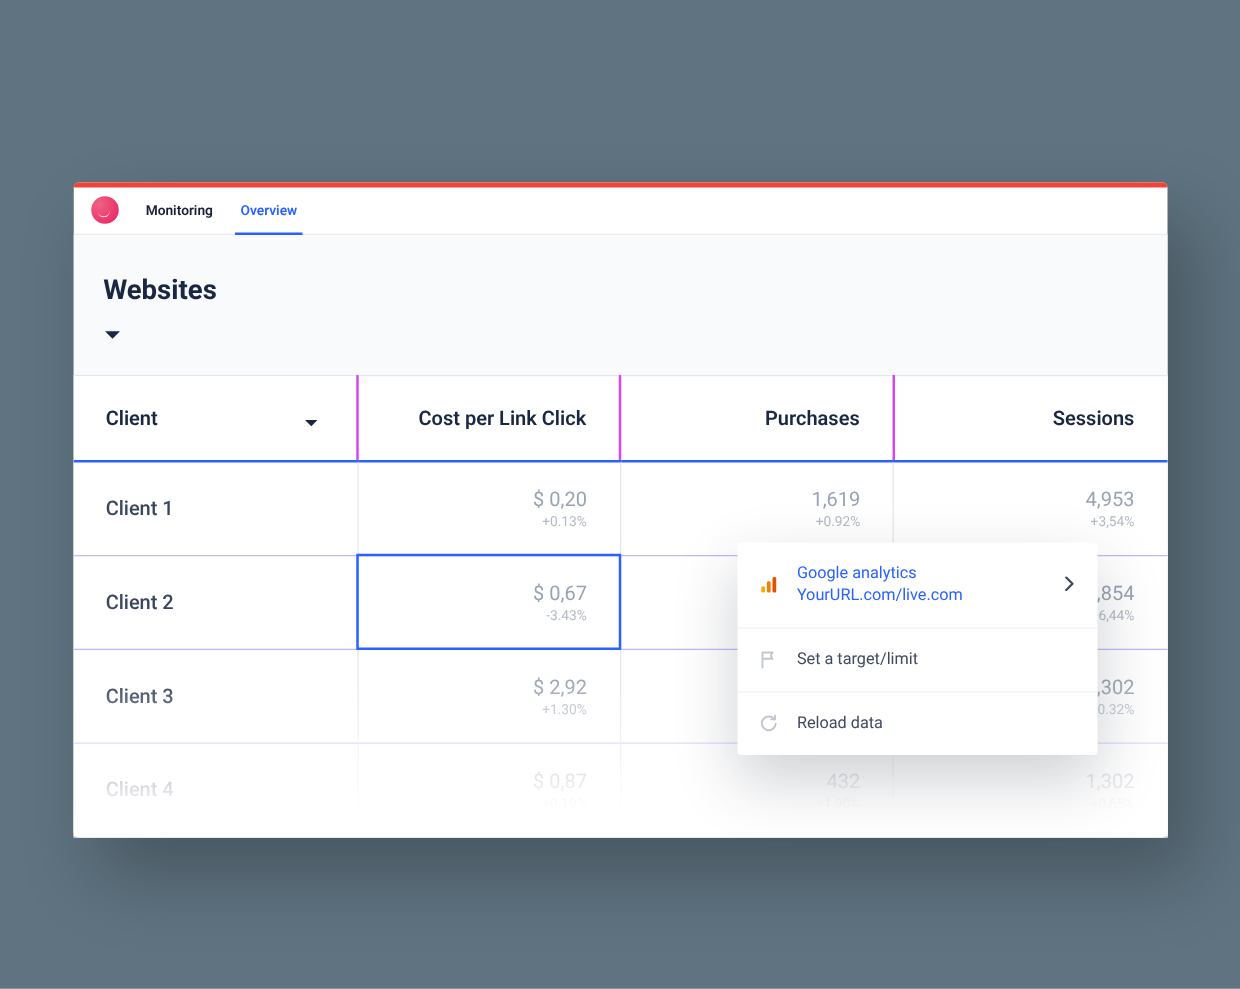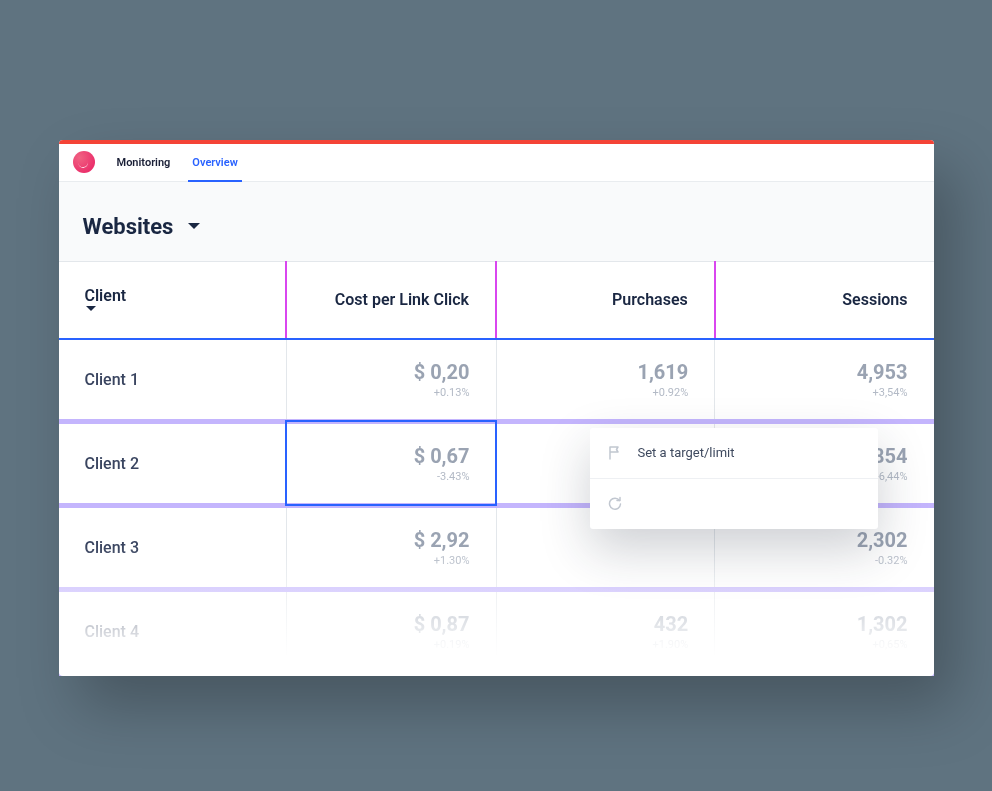--- a/index.html
+++ b/index.html
@@ -77,23 +77,23 @@
   right: -4px;
   height: 2px;
   background: #2962ff;
 }
 .content {
   padding: 32px 0 0 0;
   background: #f9fafb;
 }
 .page-title-row {
   display: flex;
-  align-items: center;
   gap: 14px;
   padding: 0 24px 22px 24px;
+  flex-direction: column;
 }
 .page-title {
   font-size: 22px;
   font-weight: 700;
   color: #1a2742;
 }
 .dropdown-caret {
   cursor: pointer;
 }
 .table-wrap {
@@ -115,44 +115,43 @@
   border-bottom: 2px solid #2962ff;
   background: #fff;
 }
 .table thead th:first-child {
   text-align: left;
   border-left: none;
   position: relative;
 }
 .th-client-inner {
   display: flex;
-  align-items: flex-start;
+  align-items: flex-end;
   justify-content: space-between;
   padding-right: 4px;
-  flex-direction: column;
 }
 .table tbody td {
   padding: 20px 26px;
   border-left: 1px solid #e3e7eb;
-  border-bottom: 5px solid #c4b5fd;
+  border-bottom: 1px solid #c4b5fd;
   text-align: right;
   vertical-align: middle;
   background: #fff;
 }
 .table tbody td:first-child {
   border-left: none;
   text-align: left;
   font-size: 16px;
   color: #3a4560;
   font-weight: 500;
 }
 .val {
-  font-size: 20px;
+  font-size: 16px;
   color: #9aa3b2;
-  font-weight: 700;
+  font-weight: 400;
 }
 .delta {
   font-size: 11px;
   color: #b3bac6;
   margin-top: 2px;
 }
 .cell-selected {
   outline: 2px solid #2962ff;
   outline-offset: -1px;
 }
@@ -316,29 +315,48 @@
             </td>
           </tr>
         </tbody>
       </table>
       <div class="fade-overlay"></div>
     </div>
   </div>
 
   <div class="context-menu">
     <div class="menu-item">
+      <span class="menu-icon ga-icon">
+        <svg width="16" height="16" viewBox="0 0 16 16">
+          <rect x="2" y="9" width="3" height="5" rx="1.2" fill="#f9ab00"></rect>
+          <rect x="6.5" y="5" width="3" height="9" rx="1.2" fill="#f57c00"></rect>
+          <rect x="11" y="1.5" width="3" height="12.5" rx="1.2" fill="#e65100"></rect>
+        </svg>
+      </span>
+      <div class="menu-text blue">
+        <span>Google analytics</span>
+        <span class="menu-sub">YourURL.com/live.com</span>
+      </div>
+      <span class="chev-right">
+        <svg width="8" height="12" viewBox="0 0 8 12">
+            <path d="M1 1 L6 6 L1 11" stroke="#3f4a5f" stroke-width="1.8" fill="none" stroke-linecap="round" stroke-linejoin="round"></path>
+          </svg>
+      </span>
+    </div>
+    <div class="menu-item">
       <span class="menu-icon flag-icon">
         <svg width="16" height="16" viewBox="0 0 16 16">
             <path d="M3 2 v12 M3 2 h8 l-1.5 2.5 L11 7 H3" stroke="#c1c7d0" stroke-width="1.5" fill="none" stroke-linejoin="round" stroke-linecap="round"></path>
           </svg>
       </span>
       <div class="menu-text">Set a target/limit</div>
     </div>
     <div class="menu-item">
       <span class="menu-icon reload-icon">
         <svg width="16" height="16" viewBox="0 0 16 16">
             <path d="M12.5 4.5 A5.5 5.5 0 1 0 13.5 8" stroke="#c1c7d0" stroke-width="1.5" fill="none" stroke-linecap="round"></path>
             <path d="M13 1.5 v3 h-3" stroke="#c1c7d0" stroke-width="1.5" fill="none" stroke-linecap="round" stroke-linejoin="round"></path>
           </svg>
       </span>
+      <div class="menu-text">Reload data</div>
     </div>
   </div>
 </div>
 
 </body></html>

